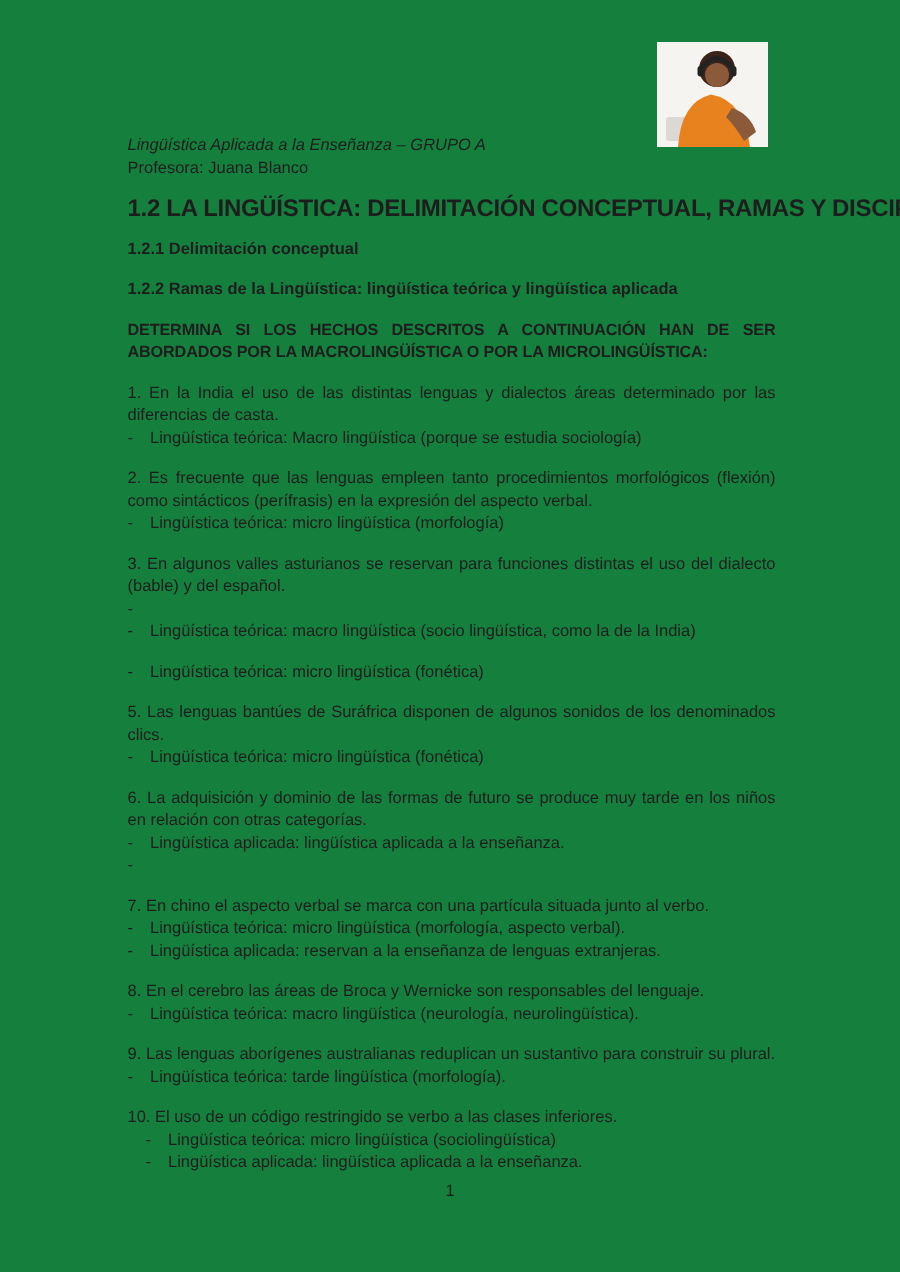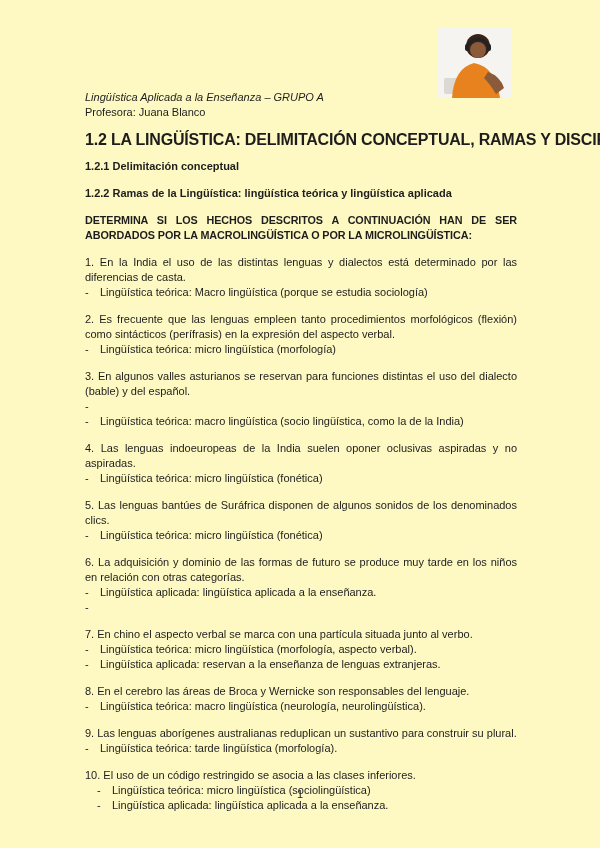--- a/index.html
+++ b/index.html
@@ -5,21 +5,21 @@
   * { margin:0; padding:0; box-sizing:border-box; }
   html,body { background:#ffffff; }
   body {
     width:600px; height:848px;
     font-family:"Liberation Sans", sans-serif;
     color:#1d1d1d;
   }
   .page {
     position:relative;
     width:600px; height:848px;
-    background:#fef9c3;
+    background:#15803d;
     overflow:hidden;
   }
   .photo {
     position:absolute;
     top:28px; left:438px;
     width:74px; height:70px;
   }
   .content {
     position:absolute;
     top:90px; left:85px;
@@ -81,21 +81,21 @@
 
     <p class="heading-main mb">1.2 LA LINGÜÍSTICA: DELIMITACIÓN CONCEPTUAL, RAMAS Y DISCIPLINAS LINGÜÍSTICAS</p>
 
     <p class="heading-sub mb">1.2.1 Delimitación conceptual</p>
 
     <p class="heading-sub mb">1.2.2 Ramas de la Lingüística: lingüística teórica y lingüística aplicada</p>
 
     <p class="heading-exercise mb">DETERMINA SI LOS HECHOS DESCRITOS A CONTINUACIÓN HAN DE SER ABORDADOS POR LA MACROLINGÜÍSTICA O POR LA MICROLINGÜÍSTICA:</p>
 
     <div class="item">
-      <p class="item-text"><span>1.</span> <span>En la India el uso de las distintas lenguas y dialectos está determinado por las diferencias de casta.</span></p>
+      <p class="item-text"><span>1.</span> <span>En la India el uso de las distintas lenguas y dialectos áreas determinado por las diferencias de casta.</span></p>
       <div class="answer">
           <span class="dash">-</span>
           <span>Lingüística teórica: Macro lingüística (porque se estudia sociología)</span>
         </div>
     </div>
 
     <div class="item">
       <p class="item-text"><span>2.</span> <span>Es frecuente que las lenguas empleen tanto procedimientos morfológicos (flexión) como sintácticos (perífrasis) en la expresión del aspecto verbal.</span></p>
       <div class="answer">
           <span class="dash">-</span>
@@ -108,21 +108,20 @@
       <div class="answer">
           <span class="dash">-</span>
         </div>
       <div class="answer">
           <span class="dash">-</span>
           <span>Lingüística teórica: macro lingüística (socio lingüística, como la de la India)</span>
         </div>
     </div>
 
     <div class="item">
-      <p class="item-text"><span>4.</span> <span>Las lenguas indoeuropeas de la India suelen oponer oclusivas aspiradas y no aspiradas.</span></p>
       <div class="answer">
           <span class="dash">-</span>
           <span>Lingüística teórica: micro lingüística (fonética)</span>
         </div>
     </div>
 
     <div class="item">
       <p class="item-text"><span>5.</span> <span>Las lenguas bantúes de Suráfrica disponen de algunos sonidos de los denominados clics.</span></p>
       <div class="answer">
           <span class="dash">-</span>
@@ -163,21 +162,21 @@
 
     <div class="item">
       <p class="item-text"><span>9.</span> <span>Las lenguas aborígenes australianas reduplican un sustantivo para construir su plural.</span></p>
       <div class="answer">
           <span class="dash">-</span>
           <span>Lingüística teórica: tarde lingüística (morfología).</span>
         </div>
     </div>
 
     <div class="item">
-      <p class="item-text"><span>10.</span> <span>El uso de un código restringido se asocia a las clases inferiores.</span></p>
+      <p class="item-text"><span>10.</span> <span>El uso de un código restringido se verbo a las clases inferiores.</span></p>
       <div class="answer indent-more">
           <span class="dash">-</span>
           <span>Lingüística teórica: micro lingüística (sociolingüística)</span>
         </div>
       <div class="answer indent-more">
           <span class="dash">-</span>
           <span>Lingüística aplicada: lingüística aplicada a la enseñanza.</span>
         </div>
     </div>
 

